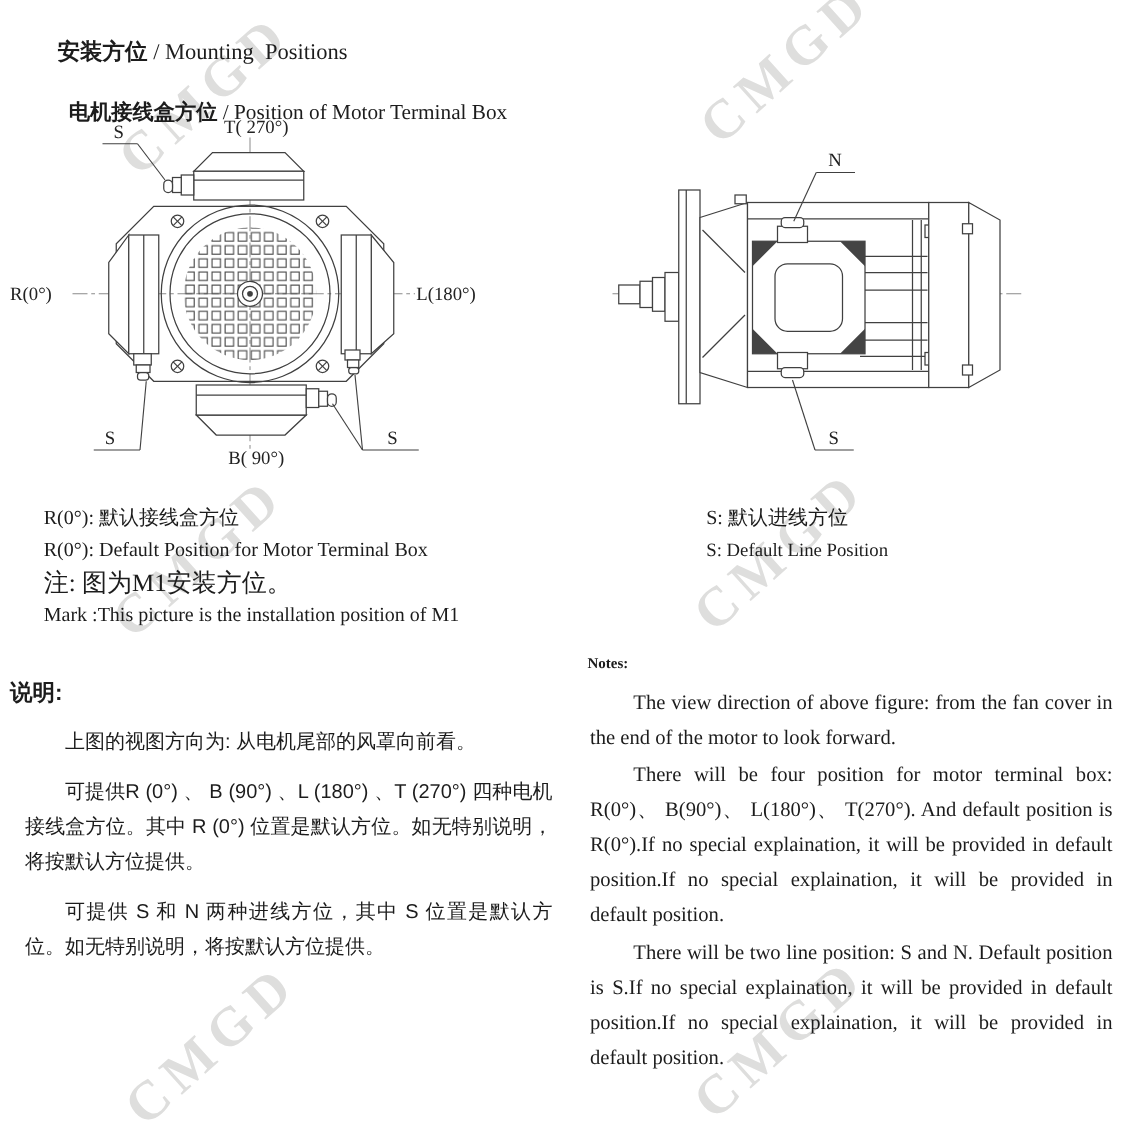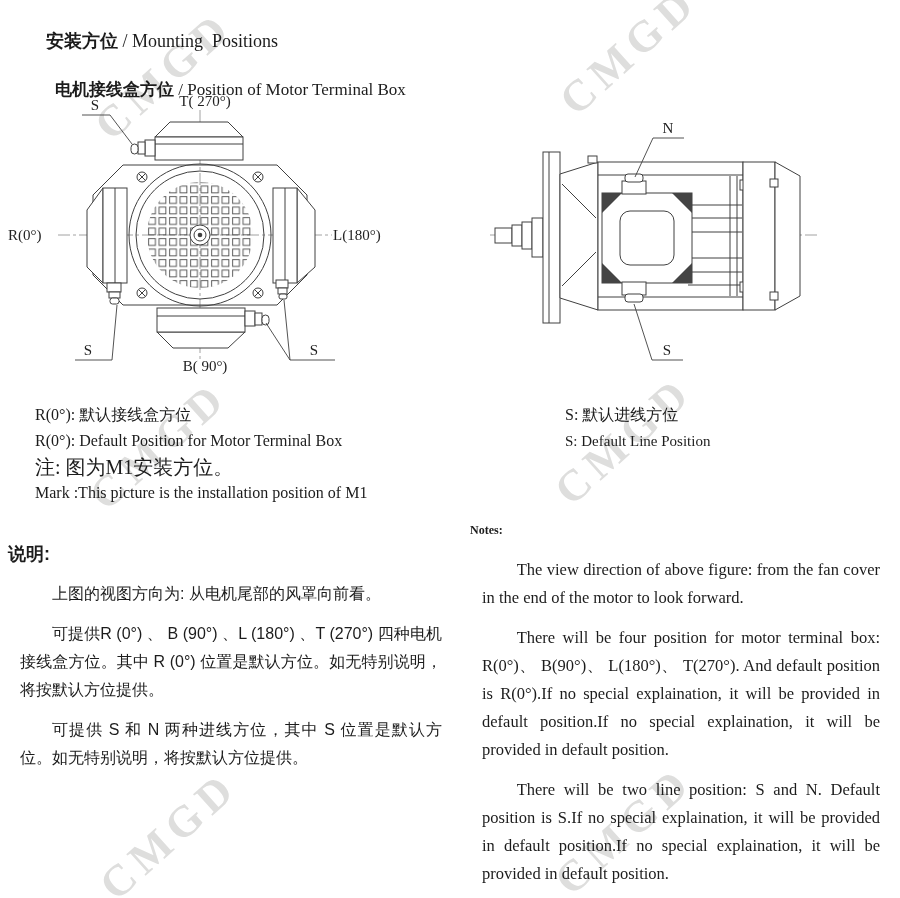--- a/index.html
+++ b/index.html
@@ -18,21 +18,21 @@
             font-family:"Liberation Sans",sans-serif;font-size:16px;line-height:28px;
             text-align:justify;}
   .notes-zh h3{margin:0 0 2px 0;font-size:18px;font-weight:bold;
                font-family:"Liberation Sans",sans-serif;}
   .notes-zh p{margin:12px;text-indent:2em;}
   .notes-en{position:absolute;left:470px;top:516px;width:422px;
             font-family:"Liberation Serif",serif;font-size:16.5px;line-height:28px;
             text-align:justify;}
   .notes-en h3{margin:0 0 4px 0;font-size:12px;font-weight:bold;
                font-family:"Liberation Serif",serif;}
-  .notes-en p{margin:12px;text-indent:2.1em;}
+  .notes-en p{margin:2px;text-indent:2.1em;}
   svg{position:absolute;}
   svg text{font-family:"Liberation Serif",serif;font-size:15px;fill:#222;}
   .dln{stroke:#404040;stroke-width:1;fill:none;}
   .dfw{stroke:#404040;stroke-width:1;fill:#fff;}
   .cl{stroke:#8a8a8a;stroke-width:0.8;fill:none;stroke-dasharray:12 3 3 3;}
   .ldr{stroke:#404040;stroke-width:0.9;fill:none;}
 </style>
 </head>
 <body>
 

